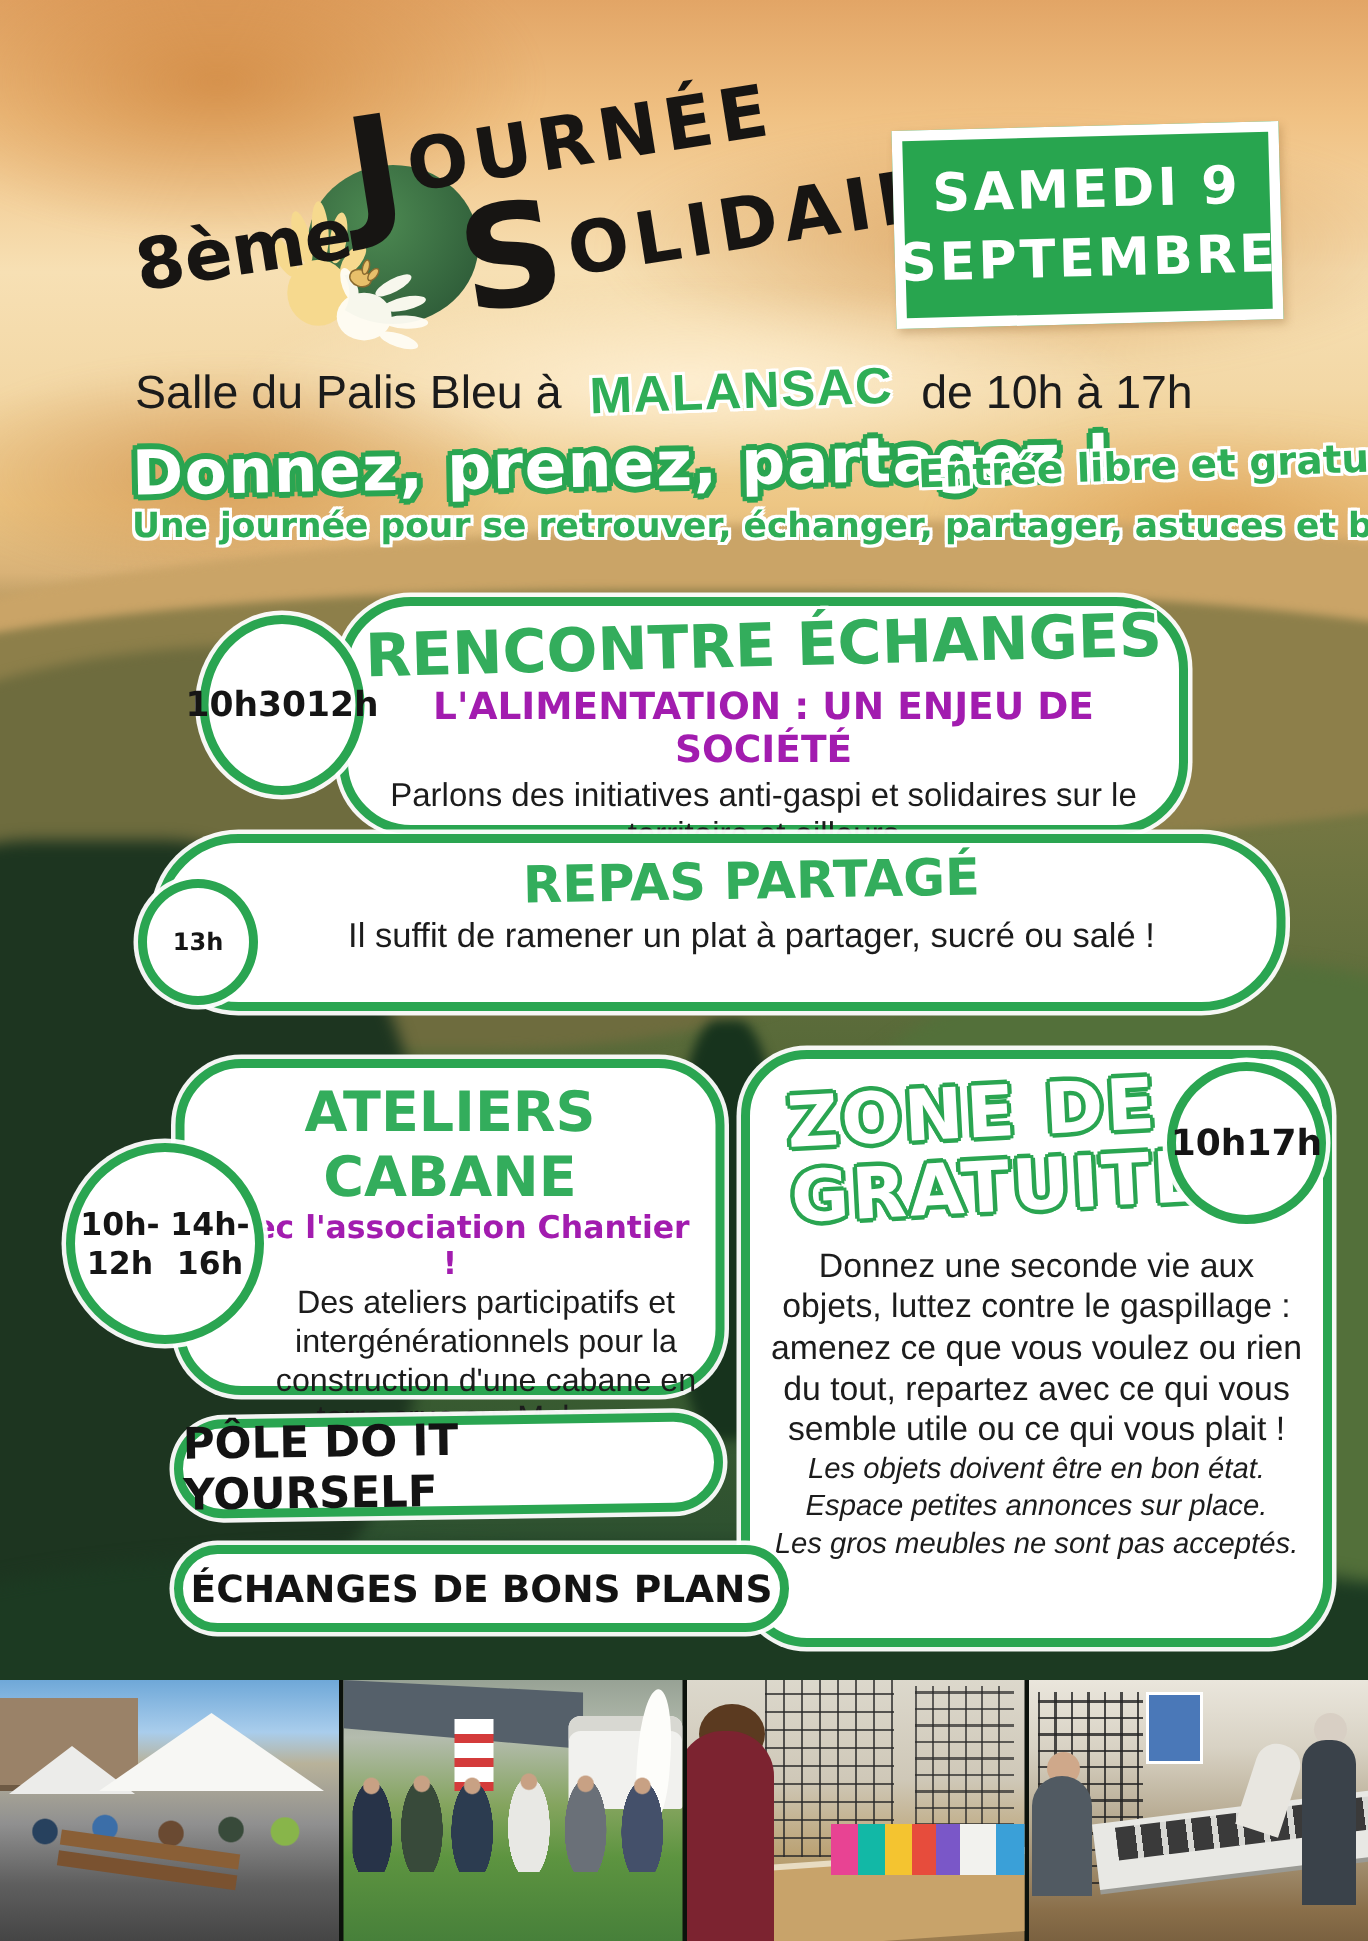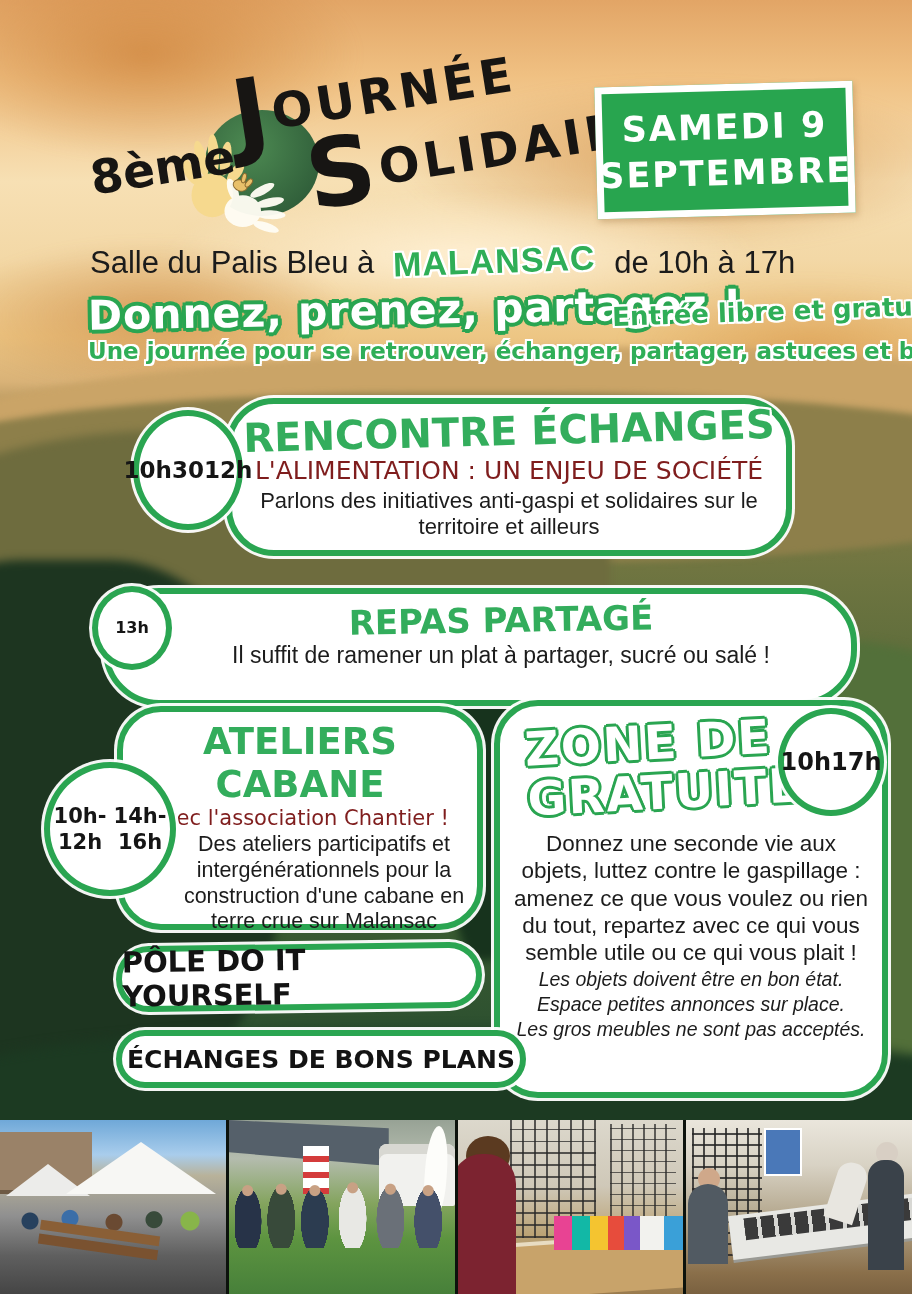--- a/index.html
+++ b/index.html
@@ -56,23 +56,23 @@
   .tag-side{position:absolute;left:612px;top:296px;font-family:"DejaVu Sans",sans-serif;
     font-weight:bold;font-size:26px;color:#2fae57;transform:rotate(-2deg);white-space:nowrap;}
   .tag-sub{position:absolute;left:88px;top:338px;font-family:"DejaVu Sans",sans-serif;
     font-weight:bold;font-size:23px;color:#2fae57;white-space:nowrap;}
   
   .card{position:absolute;background:#fff;border:6px solid #2aa551;box-sizing:border-box;
     box-shadow:0 0 0 3px rgba(255,255,255,.95);text-align:center;}
   .green-title{font-family:"DejaVu Sans",sans-serif;font-weight:bold;color:#33ad5c;}
   .card1{left:226px;top:398px;width:566px;height:158px;border-radius:48px;padding-top:4px;}
   .card1 .green-title{font-size:40px;transform:rotate(-1.5deg);}
-  .card-sub{font-family:"DejaVu Sans",sans-serif;font-weight:normal;font-size:25px;color:#7f1d1d;margin-top:2px;}
+  .card-sub{font-family:"DejaVu Sans",sans-serif;font-weight:bold;font-size:25px;color:#a21caf;margin-top:2px;}
   .card-body{font-size:22px;line-height:1.18;color:#1c1c1c;margin-top:3px;}
-  .card2{left:103px;top:588px;width:754px;height:118px;border-radius:56px;padding:6px 18px 12px 60px;}
+  .card2{left:103px;top:556px;width:754px;height:118px;border-radius:56px;padding:6px 18px 12px 60px;}
   .card2 .green-title{font-size:34px;transform:rotate(-1deg);}
   .card2 .card-sub{font-size:26px;margin-top:0;}
   .card2 .card-body{font-size:23px;margin-top:2px;}
   .card3{left:117px;top:706px;width:366px;height:224px;border-radius:44px;padding:8px 10px 0 10px;}
   .card3 .green-title{font-size:37px;}
   .card3 .card-sub{font-size:21px;margin-top:0;}
   .card3 .card-body{font-size:21.5px;margin-top:2px;padding-left:48px;line-height:1.2;}
   .card4{left:494px;top:700px;width:394px;height:398px;border-radius:44px;padding:10px 12px 0 12px;}
   .zone-title{font-family:"DejaVu Sans",sans-serif;font-weight:bold;font-size:47px;color:#fff;
     text-align:left;padding-left:14px;line-height:1.06;transform:rotate(-3deg);letter-spacing:2px;}

